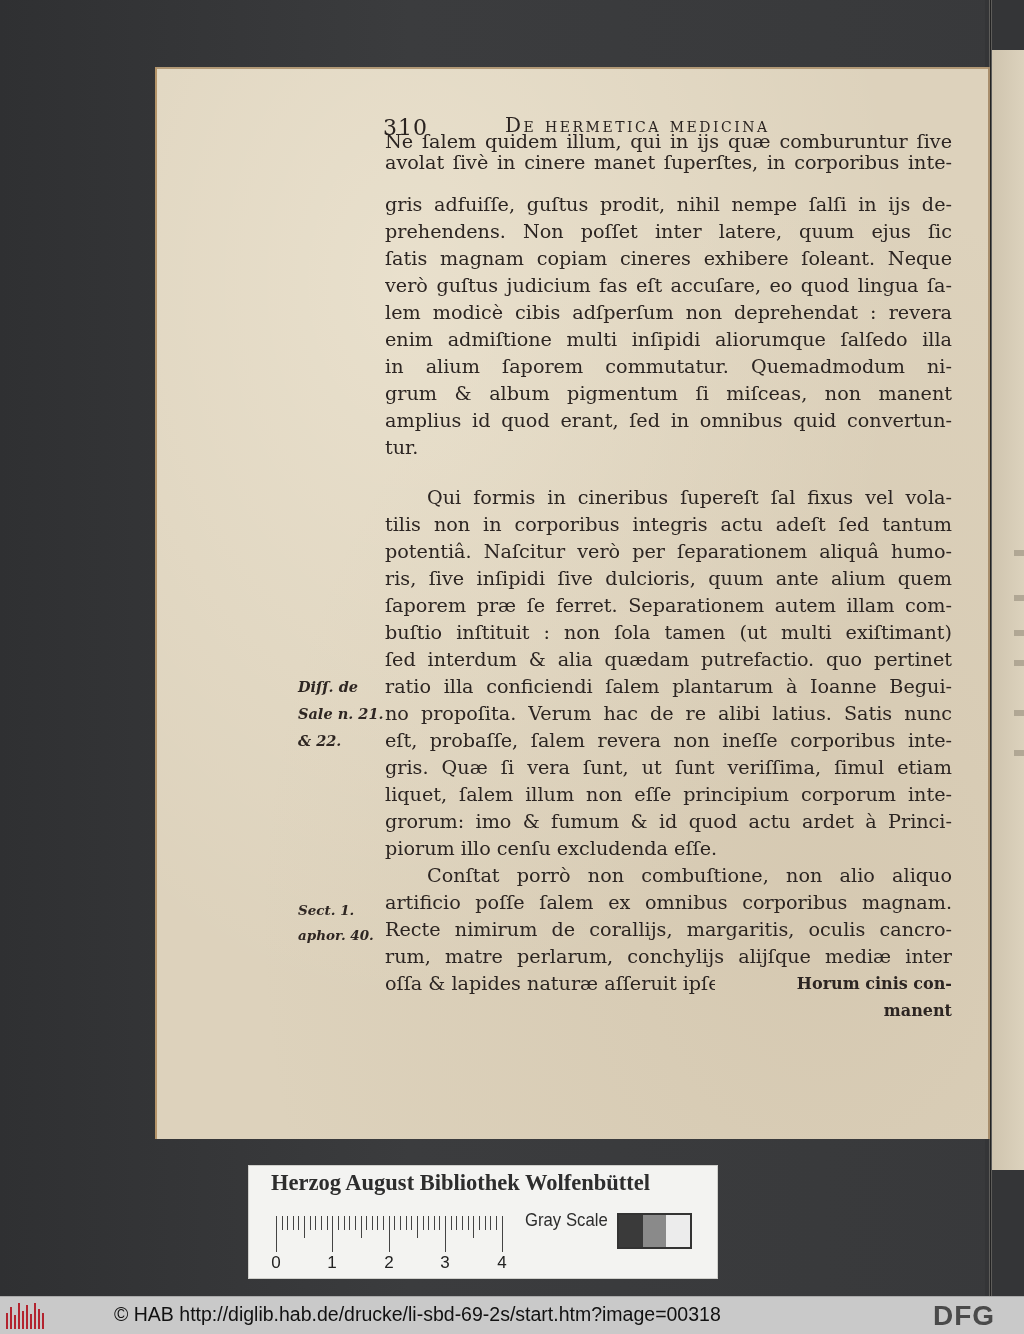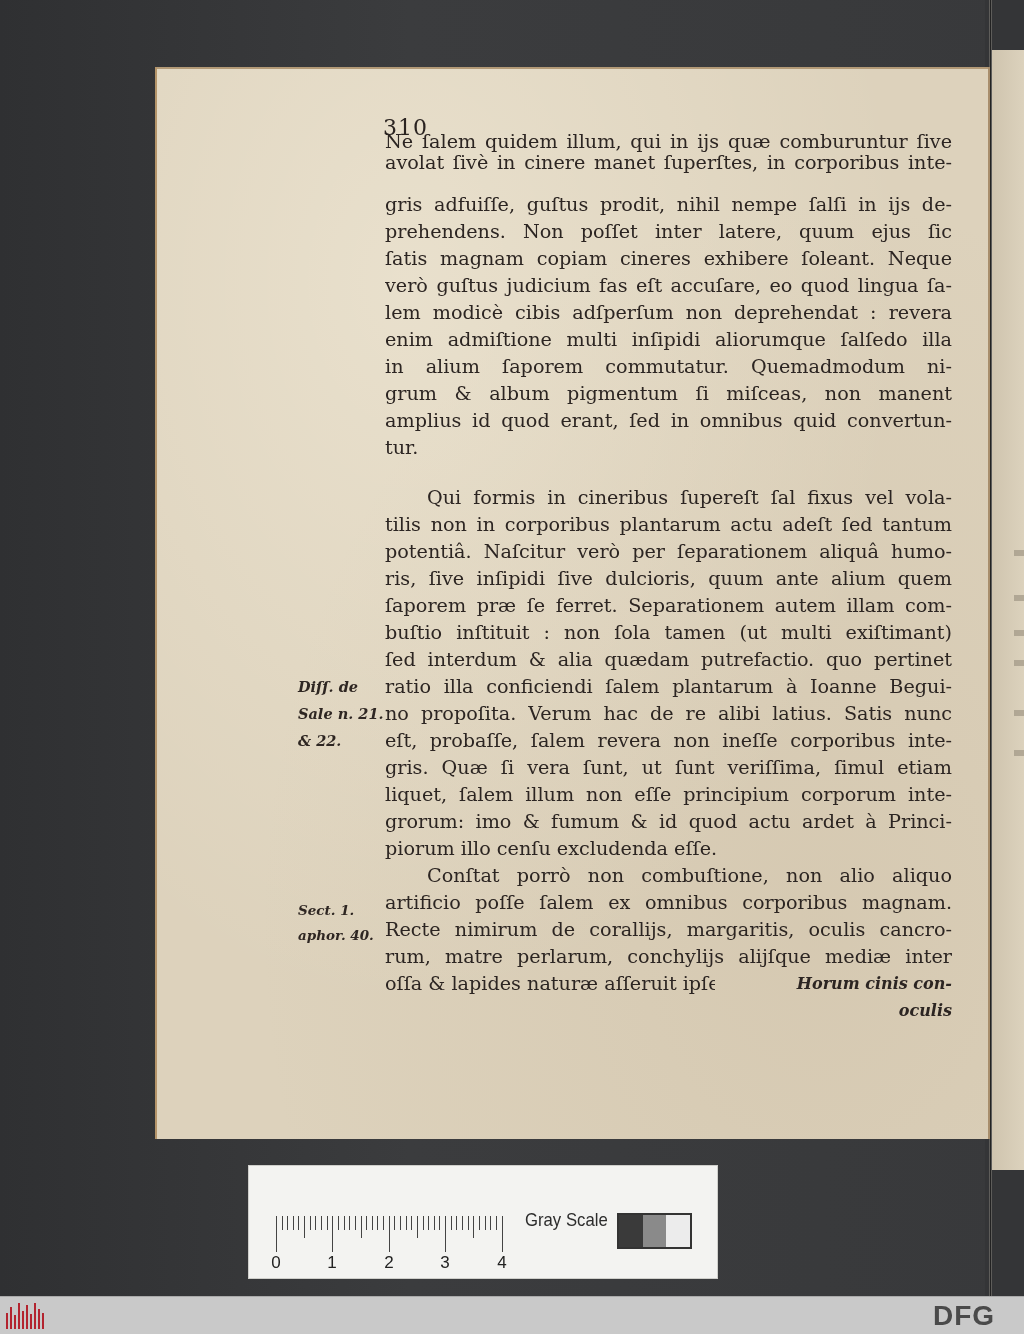--- a/index.html
+++ b/index.html
@@ -44,21 +44,21 @@
   .running-head .title { position: absolute; left: 122px; top: 0; font-variant: small-caps; letter-spacing: 2.5px; font-size: 20px; }
   .line {
     position: absolute; left: 385px; width: 567px; height: 27px;
     font-size: 19.2px; line-height: 27px; white-space: nowrap;
     color: #2c2522; text-align: justify; text-align-last: justify;
     overflow: hidden;
   }
   .line.last { text-align-last: left; }
   .line.indent { padding-left: 42px; width: 525px; }
   .line.right { text-align: right; text-align-last: right; }
-  .line .it { font-style: italic; font-weight: bold; }
+  .line .it { font-weight: bold; }
   .margin-note {
     position: absolute; left: 298px; font-style: italic; font-weight: bold;
     font-size: 14.5px; line-height: 27px; color: #2e2622; white-space: nowrap;
   }
   .stamp {
     position: absolute; left: 248px; top: 1165px; width: 468px; height: 112px;
     background: #f3f3f1; border: 1px solid #cfcfcb;
   }
   .stamp .lib {
     position: absolute; left: 22px; top: 4px; font-family: "Liberation Serif", serif;
@@ -108,69 +108,71 @@
     <div class="ghost" style="top:610px"></div>
   <div class="ghost" style="top:660px"></div>
     <div class="ghost" style="top:700px"></div>
 </div>
 <div class="spine-line"></div>
 
 <div class="page"></div>
 
 <div class="running-head">
   <span class="folio">310</span>
+  <span class="title">De hermetica medicina</span>
 </div>
 
 <div>
   <div class="line" style="top:128px">Ne ſalem quidem illum, qui in ijs quæ comburuntur ſive</div>
   <div class="line" style="top:149px">avolat ſivè in cinere manet ſuperſtes, in corporibus inte-</div>
   <div class="line" style="top:191px">gris adfuiſſe, guſtus prodit, nihil nempe ſalſi in ijs de-</div>
   <div class="line" style="top:218px">prehendens.   Non poſſet inter latere, quum ejus ſic</div>
   <div class="line" style="top:245px">ſatis magnam copiam cineres exhibere ſoleant. Neque</div>
   <div class="line" style="top:272px">verò guſtus judicium fas eſt accuſare, eo quod lingua ſa-</div>
   <div class="line" style="top:299px">lem modicè cibis adſperſum non deprehendat : revera</div>
   <div class="line" style="top:326px">enim admiſtione multi inſipidi aliorumque ſalſedo illa</div>
   <div class="line" style="top:353px">in alium ſaporem commutatur.  Quemadmodum ni-</div>
   <div class="line" style="top:380px">grum &amp; album pigmentum ſi miſceas, non manent</div>
   <div class="line" style="top:407px">amplius id quod erant, ſed in omnibus quid convertun-</div>
   <div class="line last" style="top:434px">tur.</div>
   <div class="line indent" style="top:484px">Qui formis in cineribus ſupereſt ſal fixus vel vola-</div>
-  <div class="line" style="top:511px">tilis non in corporibus plantarum actu adeſt ſed tantum</div>
+  <div class="line" style="top:511px">tilis non in corporibus integris actu adeſt ſed tantum</div>
   <div class="line" style="top:538px">potentiâ. Naſcitur verò per ſeparationem aliquâ humo-</div>
   <div class="line" style="top:565px">ris, ſive inſipidi ſive dulcioris, quum ante alium quem</div>
   <div class="line" style="top:592px">ſaporem præ ſe ferret. Separationem autem illam com-</div>
   <div class="line" style="top:619px">buſtio inſtituit : non ſola tamen (ut multi exiſtimant)</div>
   <div class="line" style="top:646px">ſed interdum &amp; alia quædam putrefactio. quo pertinet</div>
   <div class="line" style="top:673px">ratio illa conficiendi ſalem plantarum à Ioanne Begui-</div>
   <div class="line" style="top:700px">no propoſita.  Verum hac de re alibi latius.  Satis nunc</div>
   <div class="line" style="top:727px">eſt, probaſſe, ſalem revera non ineſſe corporibus inte-</div>
   <div class="line" style="top:754px">gris. Quæ ſi vera ſunt, ut ſunt veriſſima, ſimul etiam</div>
   <div class="line" style="top:781px">liquet, ſalem illum non eſſe principium corporum inte-</div>
   <div class="line" style="top:808px">grorum: imo &amp; fumum &amp; id quod actu ardet à Princi-</div>
   <div class="line last" style="top:835px">piorum illo cenſu excludenda eſſe.</div>
   <div class="line indent" style="top:862px">Conſtat porrò non combuſtione, non alio aliquo</div>
   <div class="line" style="top:889px">artificio poſſe ſalem ex omnibus corporibus magnam.</div>
   <div class="line" style="top:916px">Recte nimirum de corallijs, margaritis, oculis cancro-</div>
   <div class="line" style="top:943px">rum, matre perlarum, conchylijs alijſque mediæ inter</div>
   <div class="line last" style="top:970px; width:330px; text-align-last:justify">oſſa &amp; lapides naturæ aſſeruit ipſe Sala:</div>
   <div class="line right" style="top:970px; left:720px; width:232px; font-size:16px;"><span class="it">Horum cinis con-</span></div>
-  <div class="line right" style="top:997px; font-size:16px;"><span class="it">oculis</span></div>
+  <div class="line right" style="top:997px; font-size:16px;"><span class="it">manent</span></div>
 </div>
 
 <div>
   <div class="margin-note" style="top:673px">Diſſ. de</div>
   <div class="margin-note" style="top:700px">Sale n. 21.</div>
   <div class="margin-note" style="top:727px">&amp; 22.</div>
 </div>
 <div>
   <div class="margin-note" style="top:897px; font-size:13.5px">Sect. 1.</div>
   <div class="margin-note" style="top:922px; font-size:13.5px">aphor. 40.</div>
 </div>
 
 <div class="stamp">
+  <div class="lib">Herzog August Bibliothek Wolfenbüttel</div>
   <div class="ruler">
     <div class="tick" style="left:0;height:36px"></div>
     <div class="tick" style="left:6px;height:14px"></div>
       <div class="tick" style="left:11px;height:14px"></div>
     <div class="tick" style="left:17px;height:14px"></div>
       <div class="tick" style="left:22px;height:14px"></div>
     <div class="tick" style="left:28px;height:22px"></div>
       <div class="tick" style="left:34px;height:14px"></div>
     <div class="tick" style="left:39px;height:14px"></div>
       <div class="tick" style="left:45px;height:14px"></div>
@@ -226,14 +228,15 @@
       <i style="left:4px;height:22px"></i>
       <i style="left:8px;height:14px"></i>
     <i style="left:12px;height:26px"></i>
       <i style="left:16px;height:18px"></i>
       <i style="left:20px;height:24px"></i>
     <i style="left:24px;height:15px"></i>
       <i style="left:28px;height:26px"></i>
       <i style="left:32px;height:20px"></i>
     <i style="left:36px;height:16px"></i>
   </div>
+  <div class="copyright">© HAB http://diglib.hab.de/drucke/li-sbd-69-2s/start.htm?image=00318</div>
   <div class="dfg">DFG</div>
 </div>
 
 </body></html>

